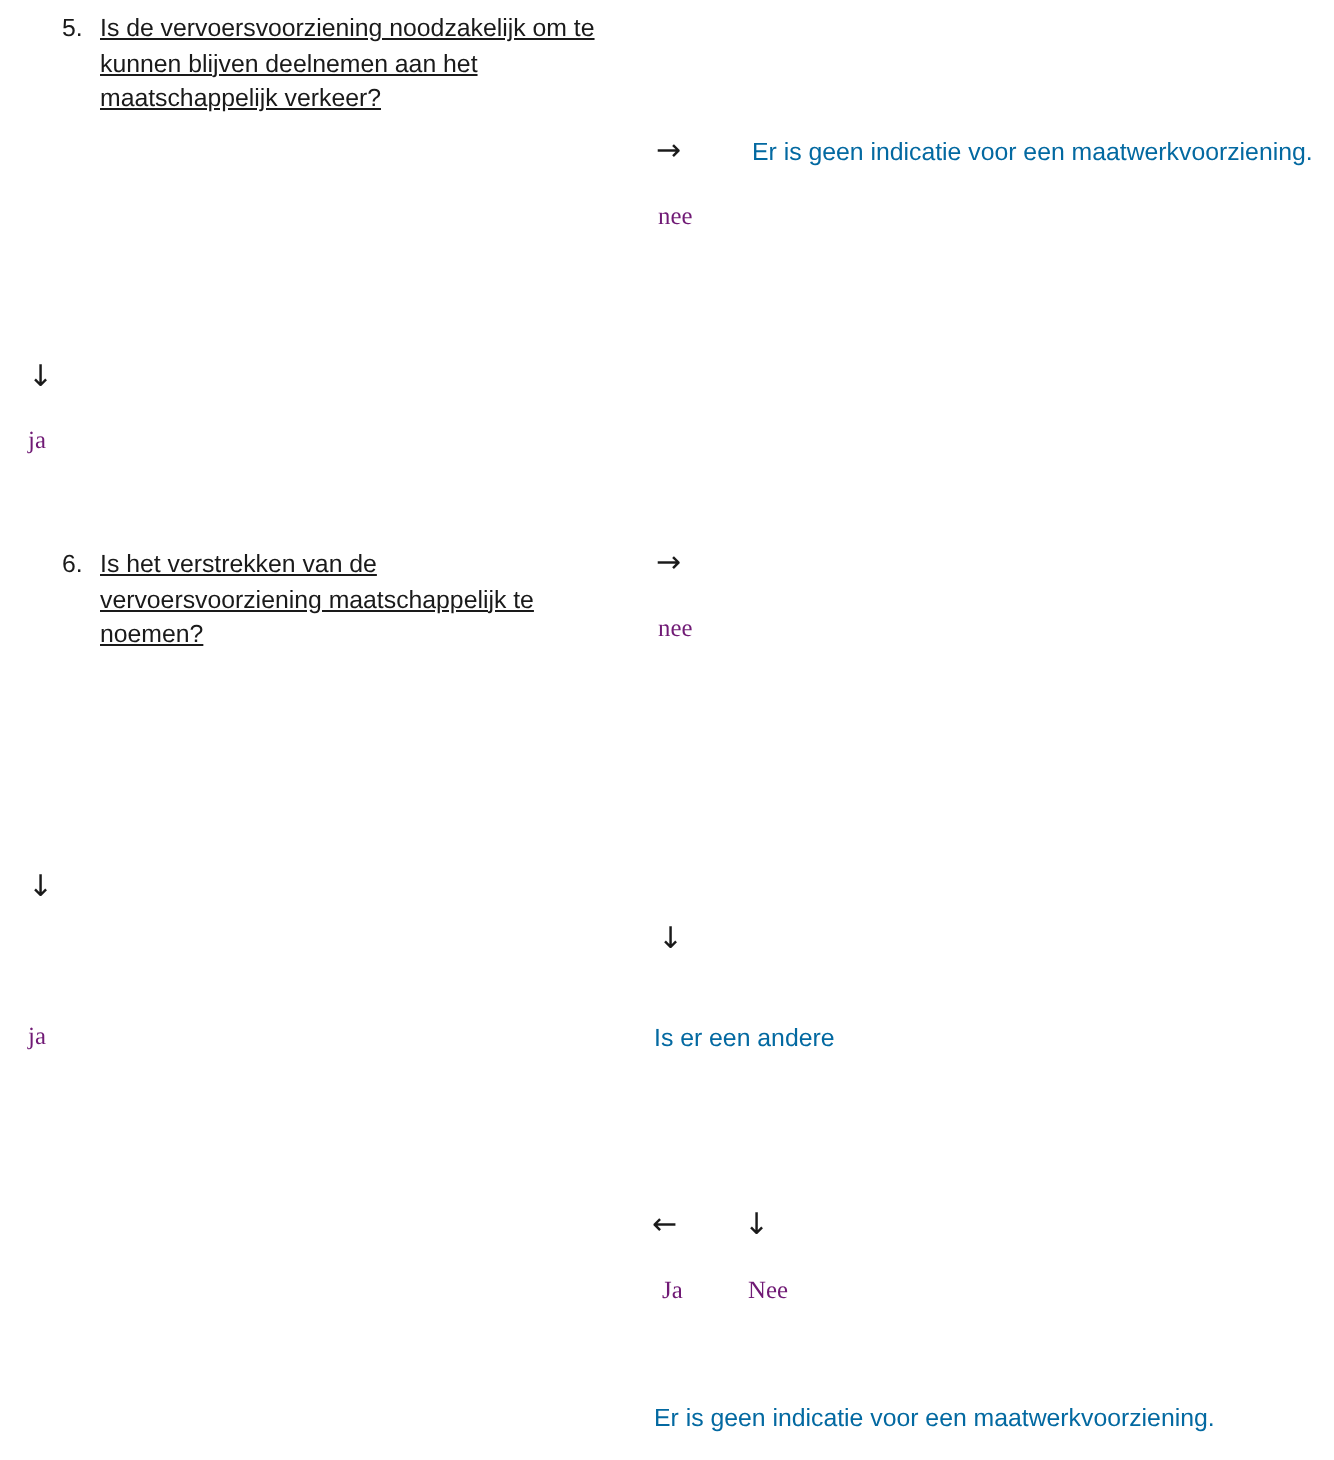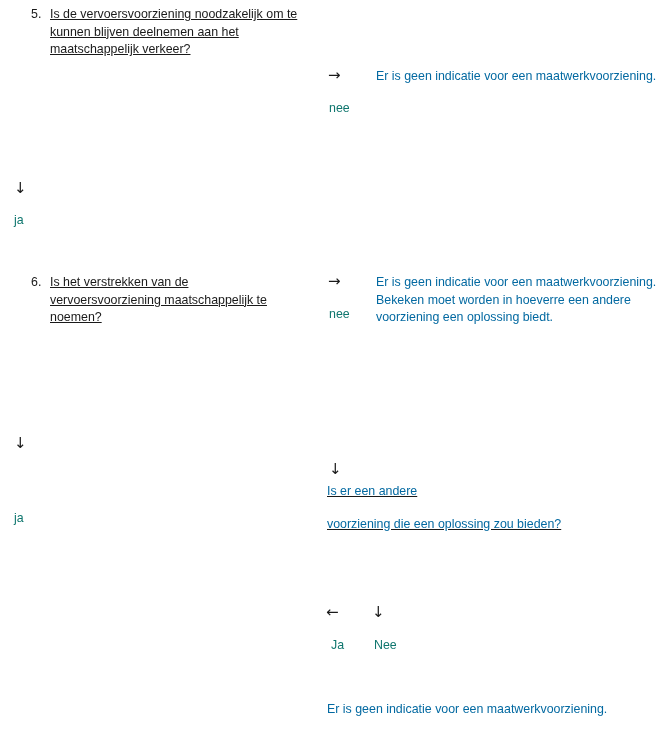--- a/index.html
+++ b/index.html
@@ -44,21 +44,22 @@
     font-size: 15px;
     line-height: 15px;
     color: #1a1a1a;
     font-family: "DejaVu Sans", sans-serif;
   }
 
   
   .branch-label {
     font-size: 12.4px;
     line-height: 15px;
-    color: #0f766e;
+    color: #701a75;
+    font-family: Liberation Serif, serif;
   }
 
   
   .para {
     font-size: 12.4px;
     line-height: 17.5px;
     color: #0369a1;
   }
   .para.justify {
     text-align: justify;
@@ -92,31 +93,29 @@
 
   <div class="question abs" style="left:31px; top:274px; width:262px;">
     <span class="q-num">6.</span>
     <span class="q-text">Is het verstrekken van de vervoersvoorziening maatschappelijk te noemen?</span>
   </div>
 
   <span class="arrow abs" style="left:328px; top:274px;">→</span>
 
   <span class="branch-label abs" style="left:329px; top:307px;">nee</span>
 
-  <div class="para abs" style="left:376px; top:274px; width:288px;">Er is geen indicatie voor een maatwerkvoorziening. Bekeken moet worden in hoeverre een andere voorziening een oplossing biedt.</div>
 
   <span class="arrow abs" style="left:14px; top:436px;">↓</span>
 
   <span class="branch-label abs" style="left:14px; top:511px;">ja</span>
 
   <span class="arrow abs" style="left:329px; top:462px;">↓</span>
 
-  <div class="abs spaced-lines" style="left:327px; top:483px; width:300px;text-decoration:underline;">
+  <div class="abs spaced-lines" style="left:327px; top:511px; width:300px;">
     <p class="para">Is er een andere</p>
-    <p class="para">voorziening die een oplossing zou bieden?</p>
   </div>
 
   <span class="arrow abs" style="left:326px; top:605px;">←</span>
 
   <span class="arrow abs" style="left:372px; top:605px;">↓</span>
 
   <span class="branch-label abs" style="left:331px; top:638px;">Ja</span>
 
   <span class="branch-label abs" style="left:374px; top:638px;">Nee</span>
 

